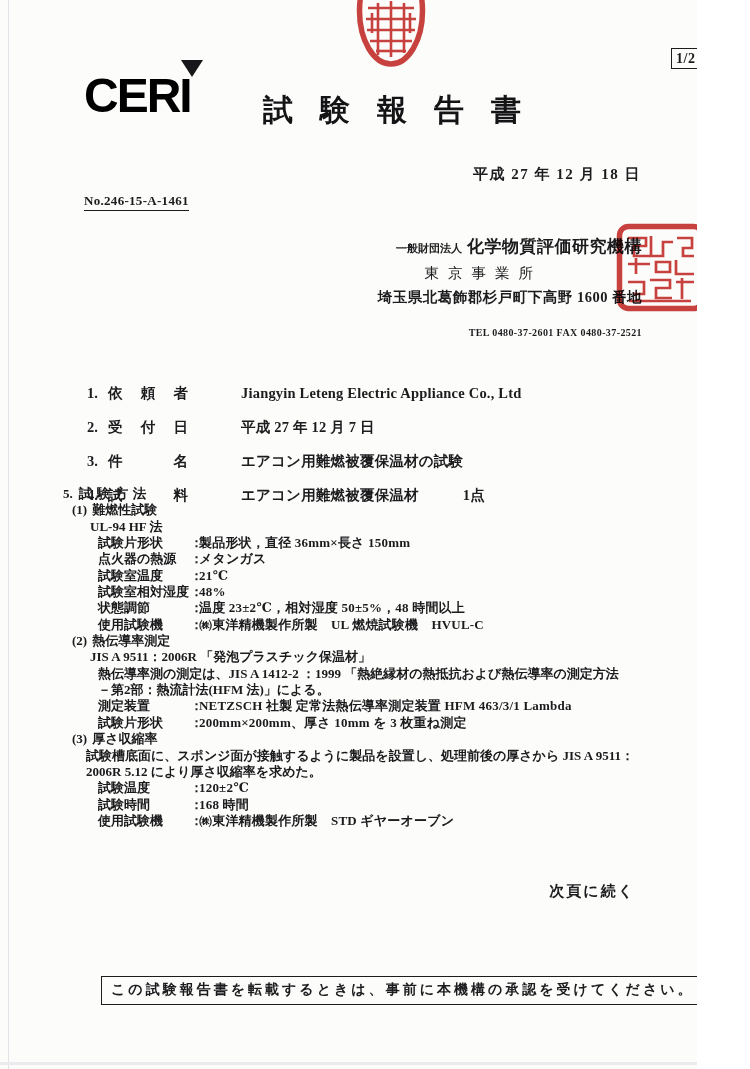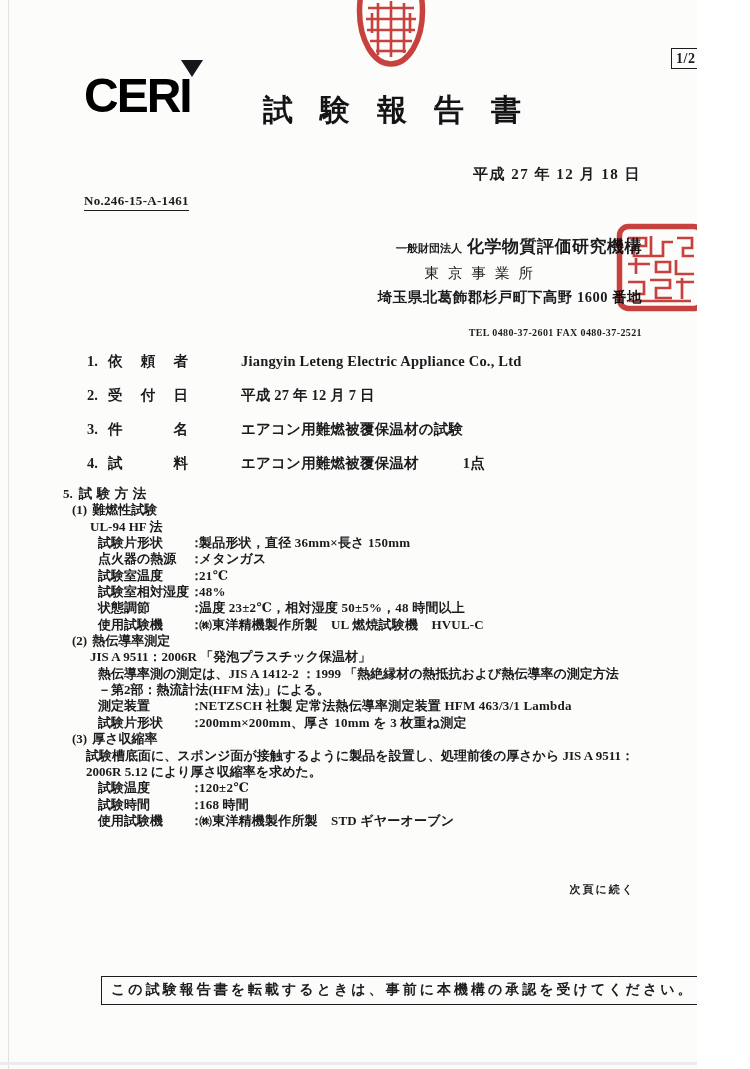--- a/index.html
+++ b/index.html
@@ -63,41 +63,41 @@
   .issuer .org-line{font-size:17px;font-weight:700;letter-spacing:.5px;}
   .issuer .org-type{font-size:11px;font-weight:700;margin-right:5px;letter-spacing:0;}
   .issuer .office{font-size:14.5px;font-weight:400;letter-spacing:9px;margin:6px 100px 5px 0;}
   .issuer .address{font-size:14.5px;font-weight:700;letter-spacing:.5px;}
   .issuer .telfax{font-size:10px;font-weight:600;letter-spacing:.4px;margin-top:20px;}
 
   
   .items{position:absolute;left:87px;top:352px;font-size:14.5px;font-weight:600;}
   .item-row{display:flex;align-items:baseline;height:20px;margin-bottom:14px;white-space:nowrap;}
   .ino{width:21px;}
-  .ilabel{display:inline-block;width:80px;text-align:justify;text-align-last:justify;}
+  .ilabel{display:inline-block;width:80px;text-align:justify;text-align-last:justify;margin-top:32px;}
   .ivalue{margin-left:53px;letter-spacing:.2px;}
 
   
   .s5{position:absolute;left:0;top:486px;width:750px;font-size:13px;font-weight:600;color:#1b1b1d;}
   .s5 .ln{line-height:16.35px;white-space:nowrap;}
   .s5-head{padding-left:63px;}
   .s5-head .s5title{letter-spacing:4.5px;margin-left:6px;font-size:13.5px;}
   .sub-head{padding-left:72px;}
   .sub-head .subtitle{margin-left:5px;}
   .method{padding-left:90px;}
   .para{padding-left:98px;}
   .para3{padding-left:86px;}
   .mrow{display:flex;padding-left:98px;}
   .ml{width:92px;}
   .mc{width:9px;}
   .mv{letter-spacing:.2px;}
 
   .continued{
     position:absolute;right:62px;top:882px;
-    font-size:11px;font-weight:600;letter-spacing:2px;
+    font-size:15px;font-weight:600;letter-spacing:2px;
   }
 
   .notice-box{
     position:absolute;left:101px;top:976px;
     border:1.5px solid #1c1c1e;
     padding:4px 9px 5px 9px;
     font-size:14px;font-weight:700;letter-spacing:3px;white-space:nowrap;
   }
 </style>
 </head>

